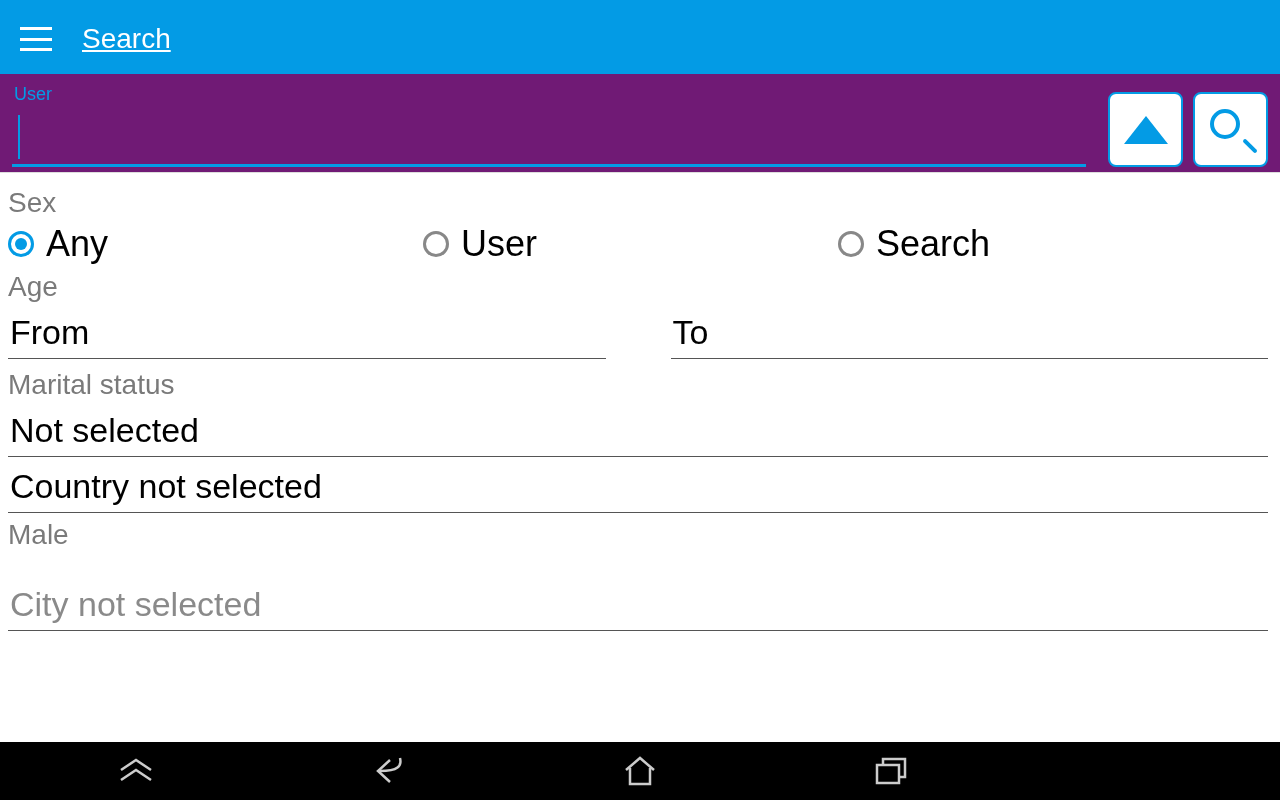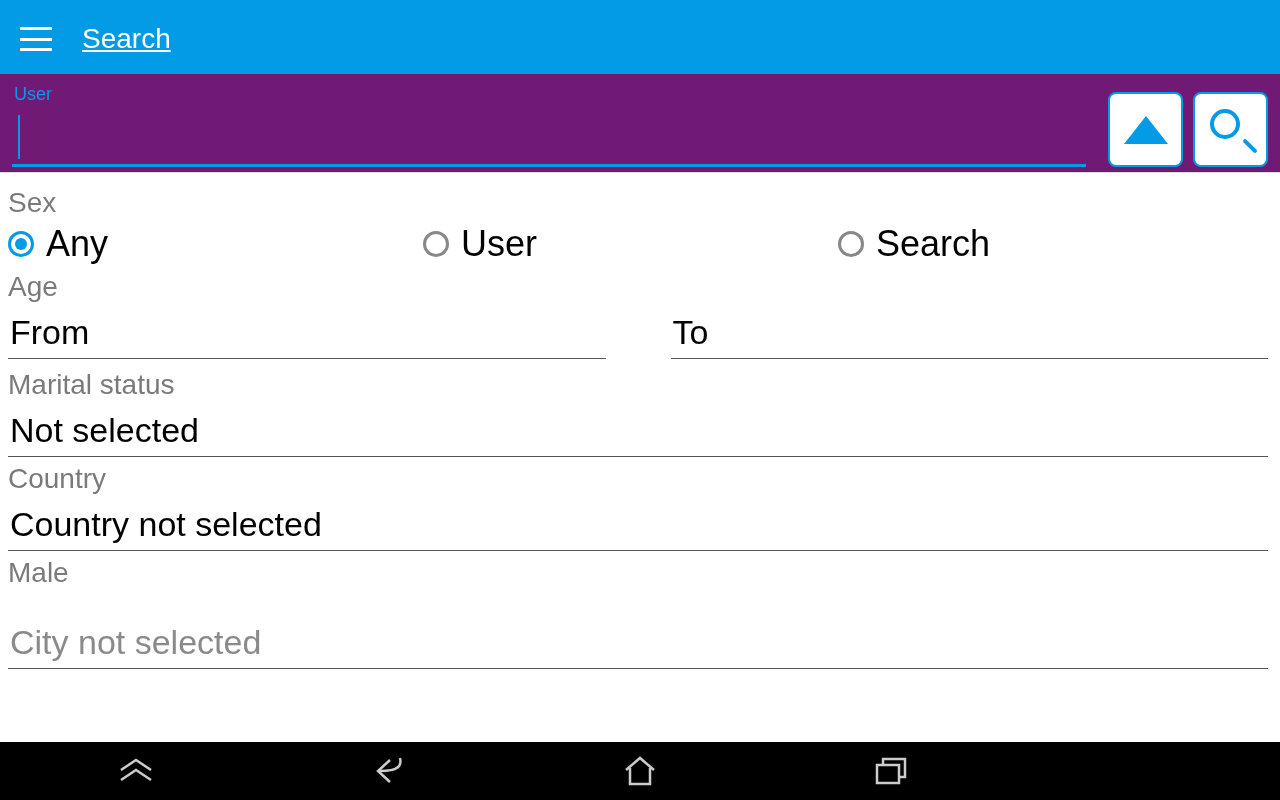--- a/index.html
+++ b/index.html
@@ -99,21 +99,20 @@
       <div class="line-field">From</div>
     </div>
     <div class="age-field">
       <div class="line-field">To</div>
     </div>
   </div>
 
   <div class="section-label">Marital status</div>
   <div class="line-field full-field">Not selected</div>
 
-  <div class="section-label">Country</div>
   <div class="line-field full-field">Country not selected</div>
 
   <div class="section-label">Male</div>
   <div class="line-field full-field placeholder">City not selected</div>
 
 </div>
 
 <div class="nav-bar">
   <div class="nav-btn">
     <svg width="40" height="30" viewBox="0 0 40 30">

